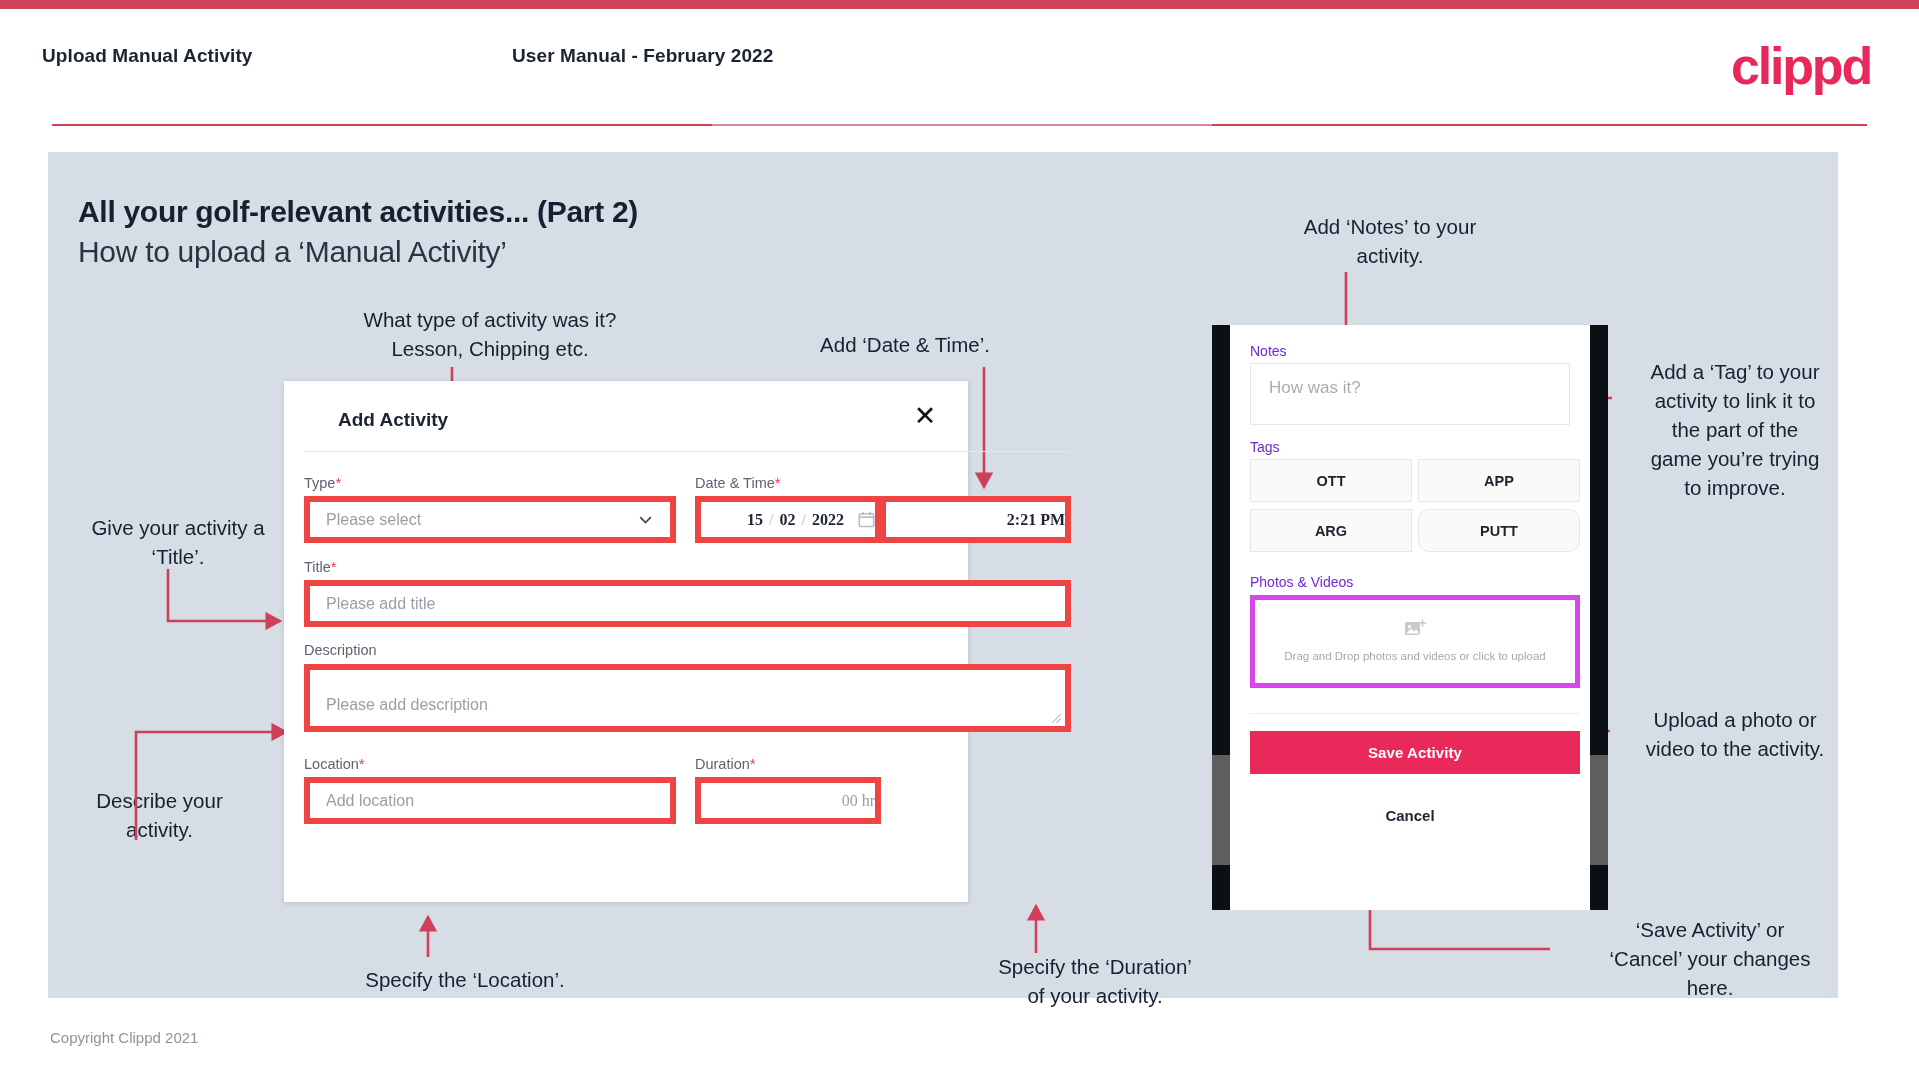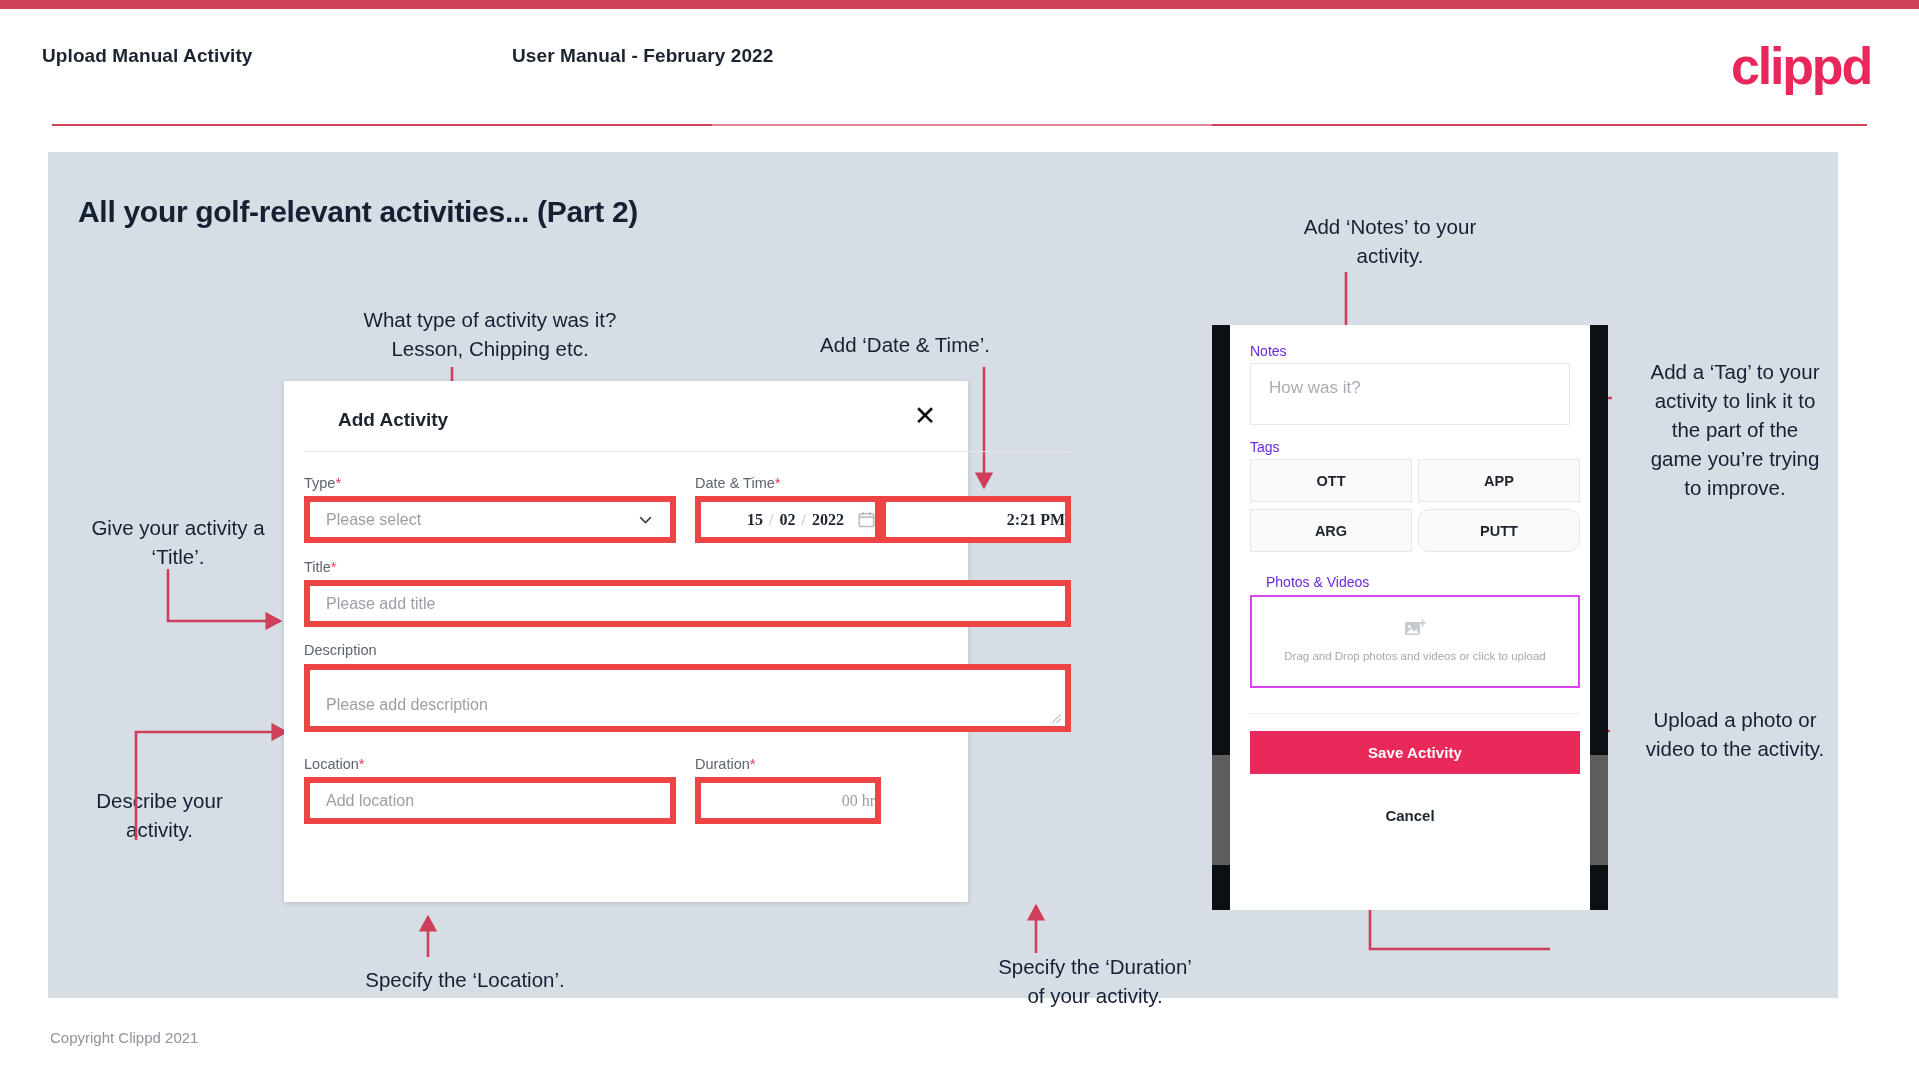--- a/index.html
+++ b/index.html
@@ -134,21 +134,21 @@
   }
   .p-ph {
     position: absolute; left: 18px; top: 14px; font-size: 17px; color: #a9adb3;
   }
   .p-tag {
     position: absolute; border: 1px solid #e6e7ea; background: #fafafa;
     display: flex; align-items: center; justify-content: center;
     font-size: 14.5px; font-weight: 700; color: #1d242e;
   }
   .p-upload {
-    position: absolute; border: 2px solid #d946ef; background: #fff;
+    position: absolute; border: 5px solid #d946ef; background: #fff;
     display: flex; flex-direction: column; align-items: center;
     justify-content: center; gap: 9px;
   }
   .p-upload .cap {
     font-size: 11.5px; color: #a4a8ae; text-align: center; line-height: 16px;
   }
   .p-divider {
     position: absolute; height: 1px; background: #ececee;
   }
   .p-save {
@@ -176,40 +176,44 @@
 
   <div class="hdr-left">Upload Manual Activity</div>
   <div class="hdr-mid">User Manual - February 2022</div>
   <div class="logo">clippd</div>
   <div class="hdr-rule" style="left:52px;width:660px;"></div>
   <div class="hdr-rule thin" style="left:712px;width:500px;"></div>
   <div class="hdr-rule" style="left:1212px;width:655px;"></div>
 
   <div class="panel"></div>
   <div class="slide-title">All your golf-relevant activities... (Part 2)</div>
+  <div class="slide-sub">How to upload a ‘Manual Activity’</div>
 
   <div class="ann" style="left:330px;top:305px;width:320px;">What type of activity was it?
 Lesson, Chipping etc.</div>
   <div class="ann" style="left:760px;top:330px;width:290px;">Add ‘Date &amp; Time’.</div>
   <div class="ann" style="left:48px;top:513px;width:260px;">Give your activity a
 ‘Title’.</div>
   <div class="ann" style="left:52px;top:786px;width:215px;">Describe your
 activity.</div>
   <div class="ann" style="left:320px;top:965px;width:290px;">Specify the ‘Location’.</div>
   <div class="ann" style="left:950px;top:952px;width:290px;">Specify the ‘Duration’
 of your activity.</div>
   <div class="ann" style="left:1240px;top:212px;width:300px;">Add ‘Notes’ to your
 activity.</div>
   <div class="ann" style="left:1620px;top:357px;width:230px;">Add a ‘Tag’ to your
 activity to link it to
 the part of the
 game you’re trying
 to improve.</div>
   <div class="ann" style="left:1620px;top:705px;width:230px;">Upload a photo or
 video to the activity.</div>
+  <div class="ann" style="left:1560px;top:915px;width:300px;">‘Save Activity’ or
+‘Cancel’ your changes
+here.</div>
 
   <svg id="arrows">
     <defs>
       <marker id="ah" markerWidth="7" markerHeight="7" refX="5.6" refY="3.5" orient="auto">
         <path d="M0,0 L6.5,3.5 L0,7 z" fill="#cf3e5b"></path>
       </marker>
     </defs>
     <g stroke="#cf3e5b" stroke-width="2.6" fill="none" marker-end="url(#ah)">
 
       <path d="M452,367 L452,432 L512,432 L512,487"></path>
@@ -314,21 +318,21 @@
     <div class="p-box" style="left:20px;top:38px;width:320px;height:62px;">
       <div class="p-ph">How was it?</div>
     </div>
 
     <div class="p-label" style="left:20px;top:114px;">Tags</div>
     <div class="p-tag" style="left:20px;top:134px;width:162px;height:43px;">OTT</div>
     <div class="p-tag" style="left:188px;top:134px;width:162px;height:43px;">APP</div>
     <div class="p-tag" style="left:20px;top:184px;width:162px;height:43px;">ARG</div>
     <div class="p-tag" style="left:188px;top:184px;width:162px;height:43px;border-radius:11px;">PUTT</div>
 
-    <div class="p-label" style="left:20px;top:249px;margin-left:16px;">Photos &amp; Videos</div>
+    <div class="p-label" style="left:20px;top:249px;">Photos &amp; Videos</div>
     <div class="p-upload" style="left:20px;top:270px;width:330px;height:93px;">
       <svg width="22" height="20" viewBox="0 0 22 20">
         <rect x="1" y="3" width="15" height="13" rx="1.4" fill="#c7cace"></rect>
         <circle cx="5.5" cy="7.5" r="1.5" fill="#fff"></circle>
         <path d="M2.4 14.6 L7 9.6 L10 12.4 L12.4 10.4 L15 14.6 Z" fill="#fff"></path>
         <path d="M18.5 1 V7 M15.5 4 H21.5" stroke="#c7cace" stroke-width="1.7" stroke-linecap="round"></path>
       </svg>
       <div class="cap">Drag and Drop photos and videos or
 click to upload</div>
     </div>

